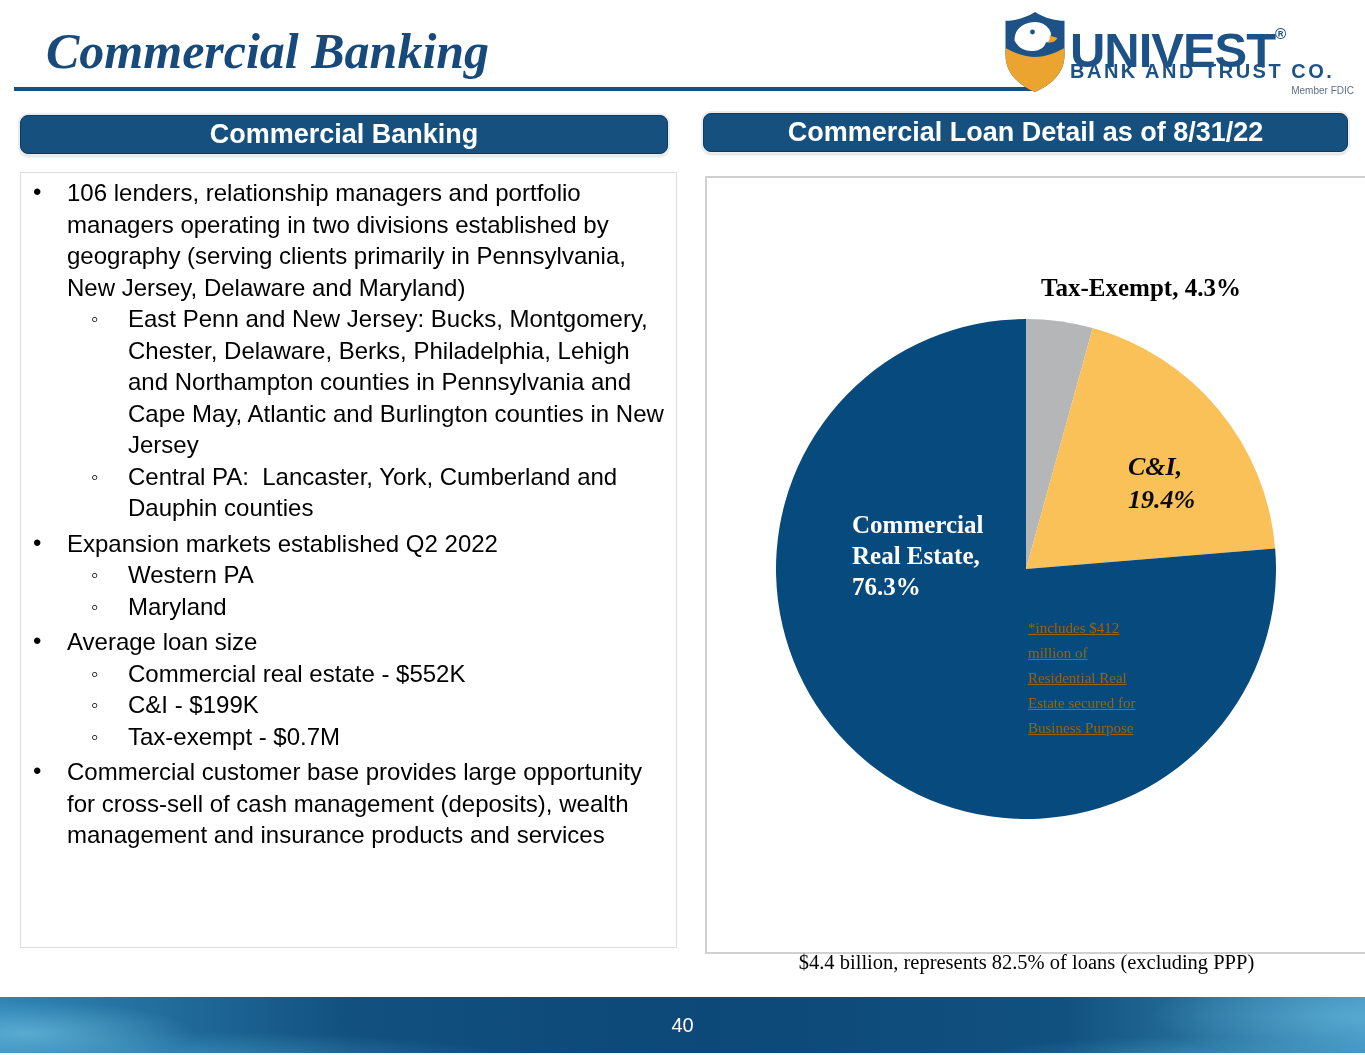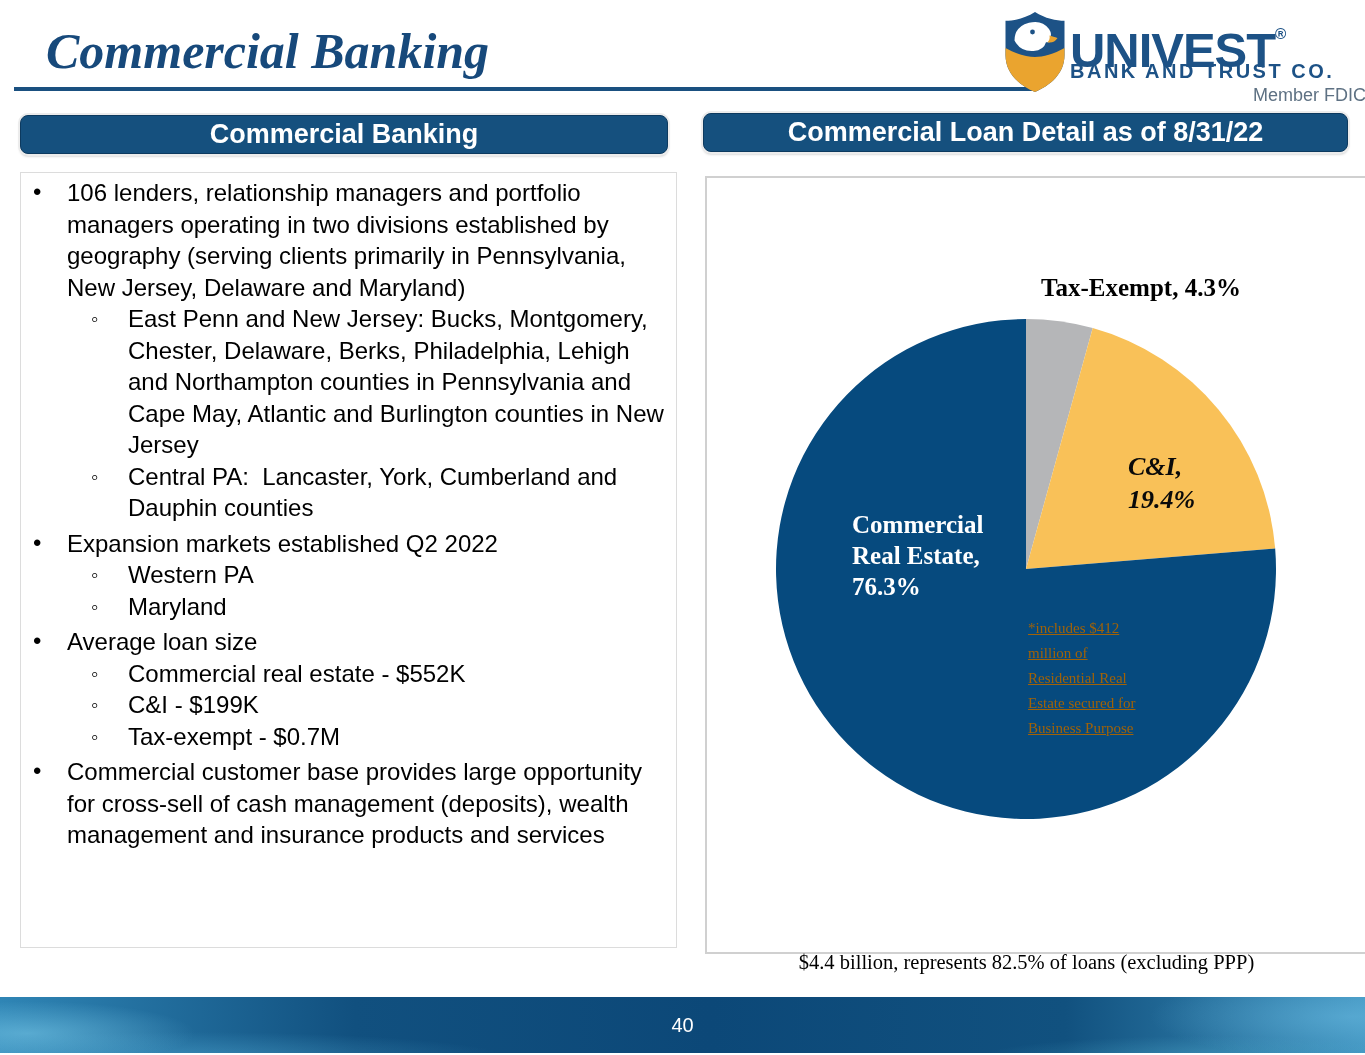--- a/index.html
+++ b/index.html
@@ -30,22 +30,22 @@
     font-weight:800;font-size:48px;line-height:52px;letter-spacing:-1px;
     color:var(--logo-blue);white-space:nowrap;
     transform:scaleX(1.02);transform-origin:left;
   }
   .logo-brand sup{font-size:15px;font-weight:700;vertical-align:28px;letter-spacing:0;}
   .logo-sub{
     position:absolute;left:70px;top:54px;width:284px;text-align:left;
     font-weight:700;font-size:20px;letter-spacing:2.5px;color:var(--logo-blue);white-space:nowrap;
   }
   .logo-fdic{
-    position:absolute;left:82px;top:79px;width:284px;text-align:right;
-    font-size:18px;color:var(--fdic-gray);
+    position:absolute;left:70px;top:79px;width:284px;text-align:right;
+    font-size:10px;color:var(--fdic-gray);
   }
 
   
   .panel-head{
     height:37px;border-radius:8px;
     background:var(--navy);
     border:1px solid #0d3a5f;
     box-shadow:0 0 0 2px #ececec,0 2px 3px rgba(0,0,0,.28);
     color:#ffffff;text-align:center;
     font-weight:700;font-size:27px;line-height:37px;

